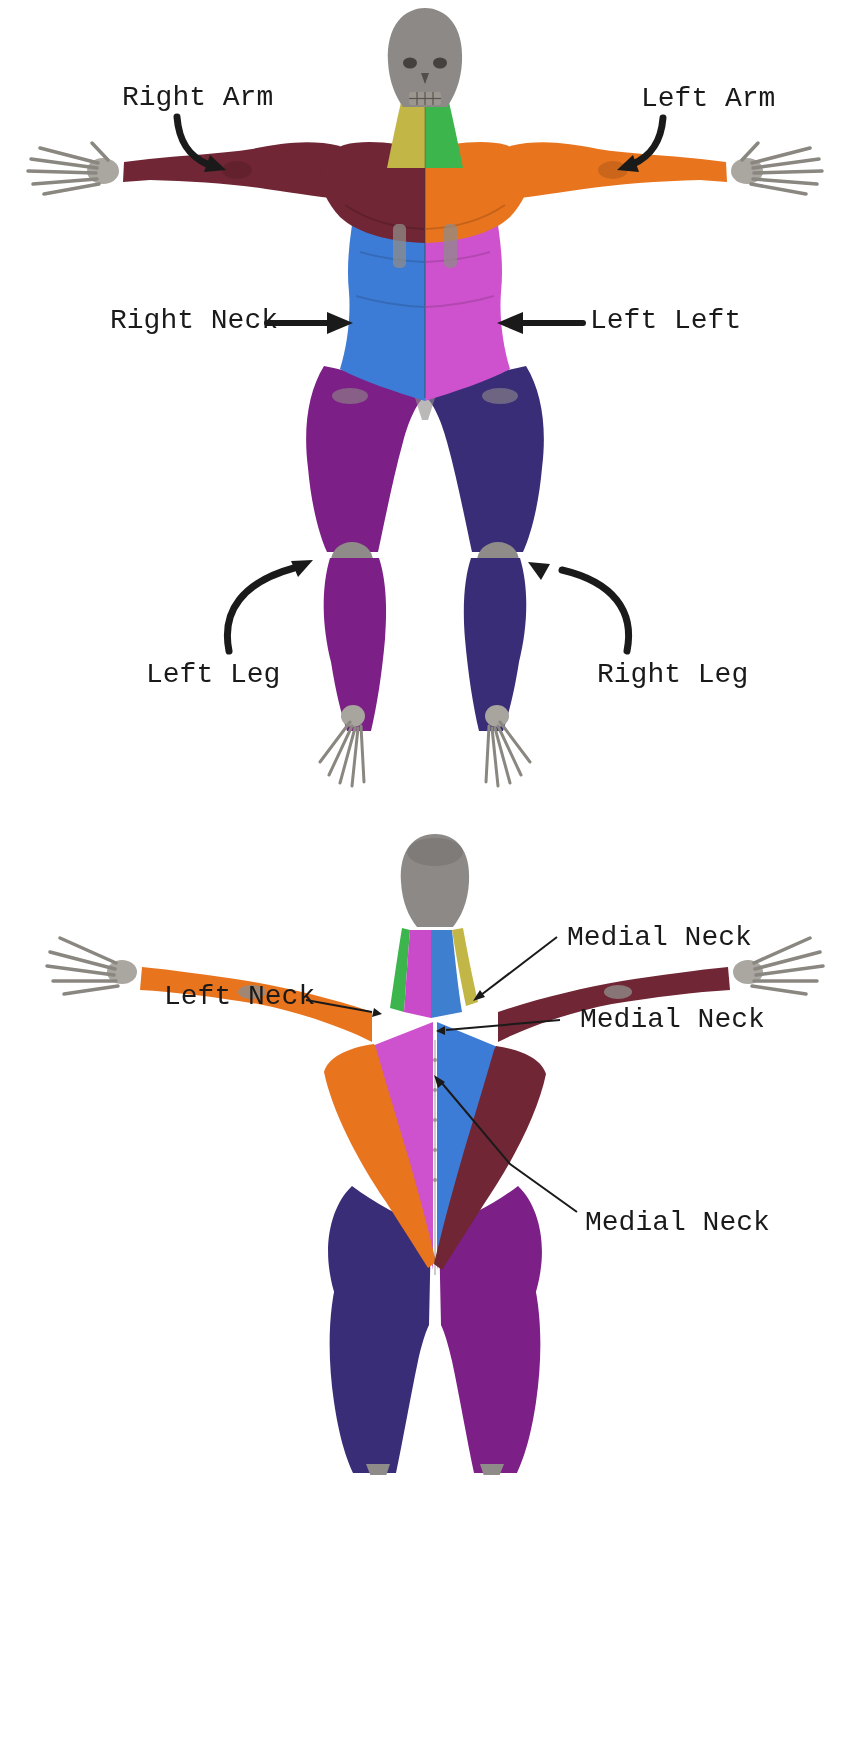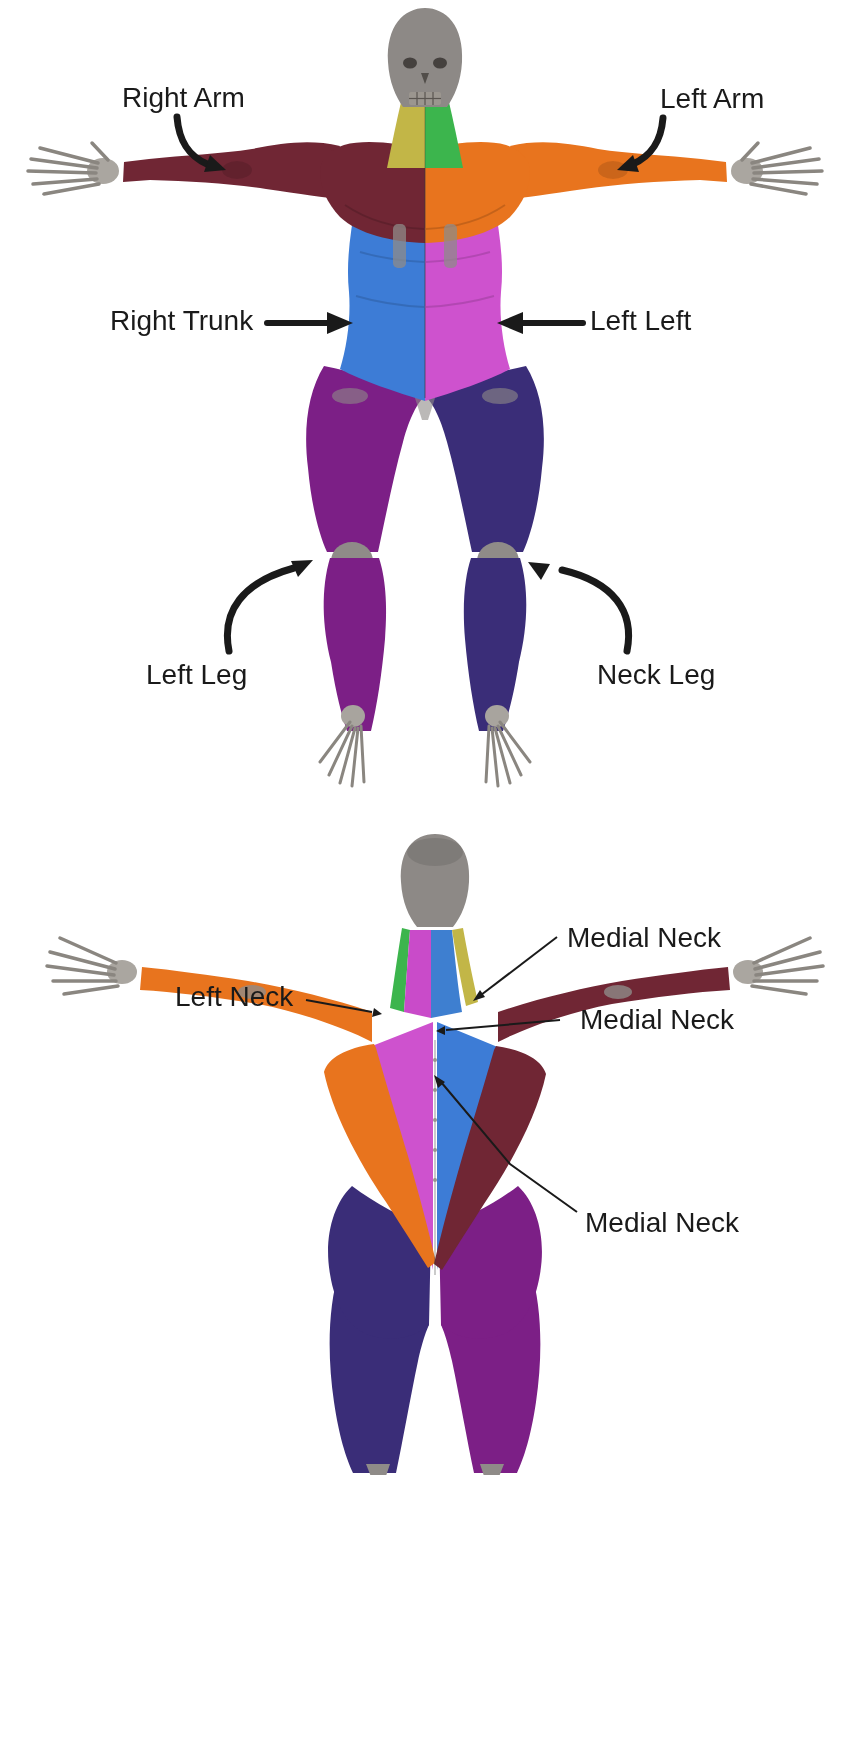--- a/index.html
+++ b/index.html
@@ -1,17 +1,17 @@
 <!DOCTYPE html>
 <html style="--annotation: #1A1A1A;"><head>
 <meta charset="utf-8">
 <style>
   html,body{margin:0;padding:0;background:#ffffff;}
   #stage{position:relative;width:850px;height:1475px;background:#ffffff;overflow:hidden;
-         font-family:Liberation Sans, sans-serif;}
+         font-family:Liberation Mono, monospace;}
   #figure-svg{position:absolute;left:0;top:0;}
   .label{position:absolute;font-size:28px;line-height:34px;color:var(--annotation,#1a1a1a);
          white-space:nowrap;letter-spacing:0px;}
 </style>
 </head>
 <body>
 
 <div id="stage">
 
 <svg id="figure-svg" width="850" height="1751" viewBox="0 0 850 1751">
@@ -252,23 +252,23 @@
     <g stroke="none" fill="#1A1A1A">
       <polygon points="473,1001 480,990 485,997"></polygon>
       <polygon points="382,1014 372,1017 374,1008"></polygon>
       <polygon points="436,1031 445,1026 445,1035"></polygon>
       <polygon points="434,1075 445,1082 438,1088"></polygon>
     </g>
   </g>
 </svg>
 
 <div class="label" style="left:122px;top:81px">Right Arm</div>
-<div class="label" style="left:660px;top:82px">Left Arm</div>
-<div class="label" style="left:110px;top:304px">Right Trunk</div>
+<div class="label" style="left:641px;top:82px">Left Arm</div>
+<div class="label" style="left:110px;top:304px">Right Neck</div>
 <div class="label" style="left:590px;top:304px">Left Left</div>
 <div class="label" style="left:146px;top:658px">Left Leg</div>
-<div class="label" style="left:597px;top:658px">Neck Leg</div>
+<div class="label" style="left:597px;top:658px">Right Leg</div>
 <div class="label" style="left:567px;top:921px">Medial Neck</div>
-<div class="label" style="left:175px;top:980px">Left Neck</div>
+<div class="label" style="left:164px;top:980px">Left Neck</div>
 <div class="label" style="left:580px;top:1003px">Medial Neck</div>
 <div class="label" style="left:585px;top:1206px">Medial Neck</div>
 
 </div>
 
 </body></html>

